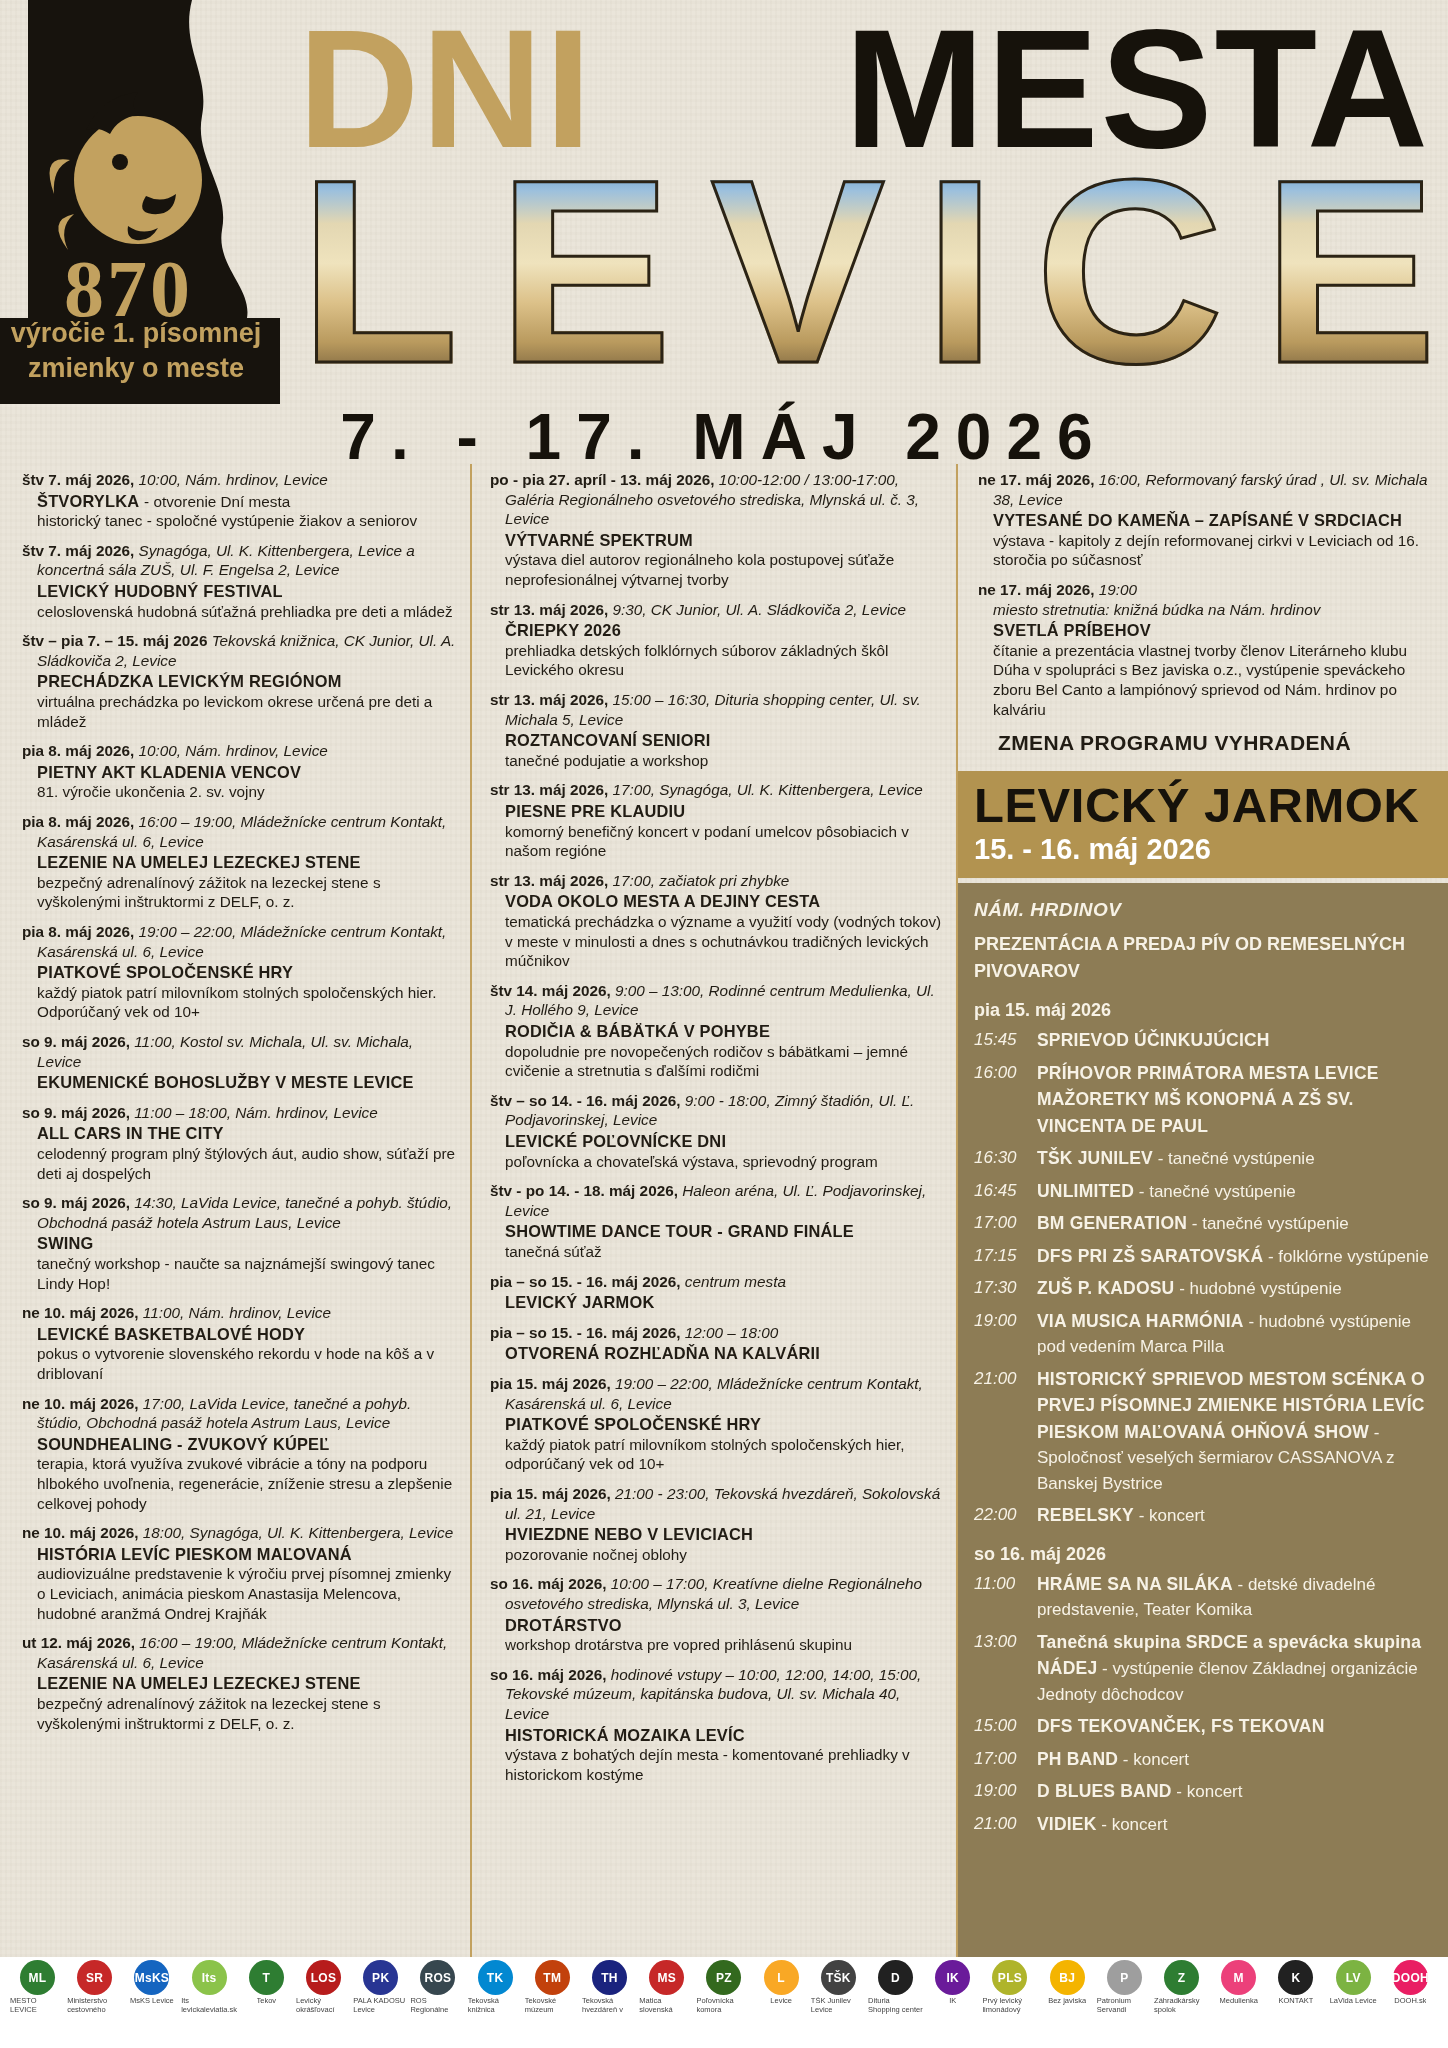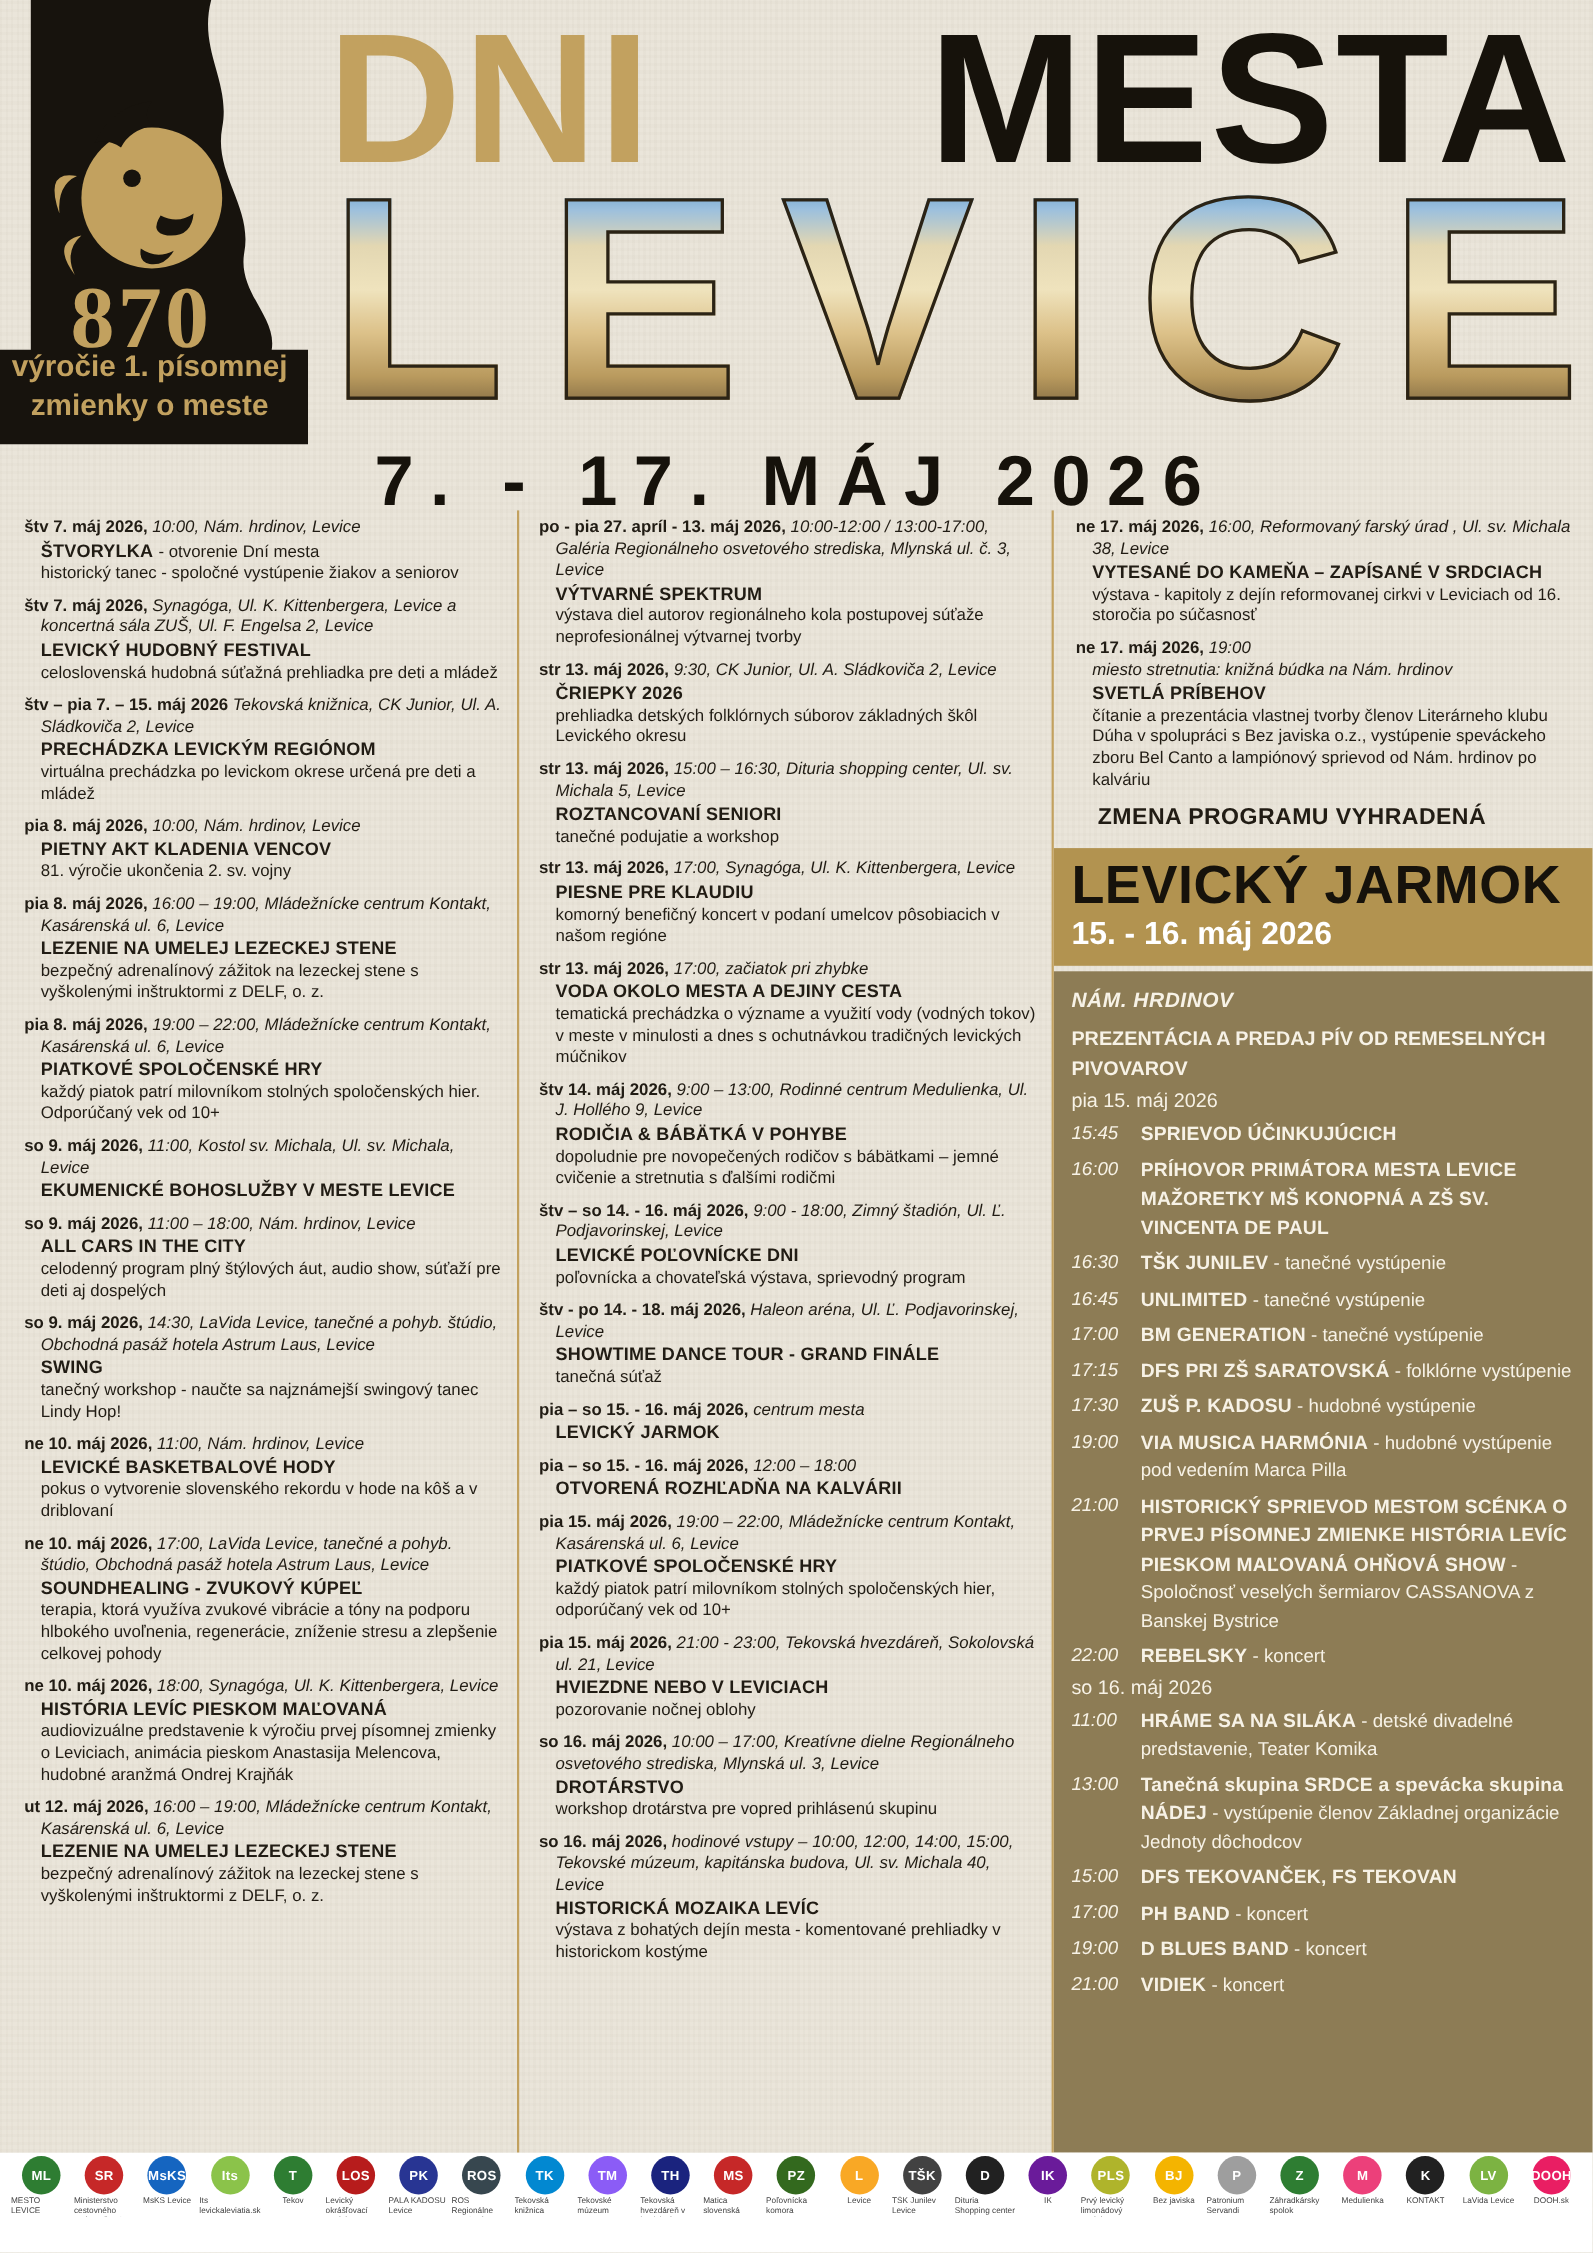--- a/index.html
+++ b/index.html
@@ -51,21 +51,21 @@
   .ev .x{font-size:15.3px;line-height:1.28;padding-left:15px;}
   .program-note{font-size:21px;font-weight:bold;letter-spacing:.4px;margin:12px 0 0 20px;}
   
   .jbanner{margin-top:16px;background:var(--banner,#b29350);padding:10px 12px 12px 16px;}
   .jt{font-size:49px;font-weight:bold;line-height:1.02;color:#16120b;letter-spacing:.5px;}
   .jd{font-size:29px;font-weight:bold;color:#ffffff;margin-top:2px;}
   .jbox{flex:1 1 auto;margin-top:5px;background:var(--box,#8d7c55);color:#f7f2e6;
     padding:16px 12px 0 16px;overflow:hidden;}
   .jvenue{font-style:italic;font-weight:bold;font-size:19px;letter-spacing:.5px;}
   .jintro{font-weight:bold;font-size:18px;line-height:1.5;margin-top:10px;}
-  .jday{font-weight:normal;font-size:18px;margin-top:5px;}
+  .jday{font-weight:bold;font-size:18px;margin-top:15px;}
   .jrow{display:flex;gap:13px;font-size:17px;line-height:1.5;margin-top:6px;}
   .jtime{flex:0 0 50px;font-style:italic;}
   .jact{flex:1 1 auto;}
   .jact b{font-size:17.5px;letter-spacing:.2px;}
   
   .footer{flex:0 0 auto;height:88px;background:#ffffff;padding:3px 10px 0;}
   .fnote{text-align:center;font-size:20px;margin:2px 0 4px;color:#111;}
   .logos{display:flex;justify-content:space-between;align-items:flex-start;gap:1px;}
   .logo{display:flex;flex-direction:column;align-items:center;width:55px;flex:0 0 auto;}
   .badge{width:35px;height:35px;border-radius:50%;color:#fff;font-weight:bold;font-size:12px;
@@ -430,21 +430,21 @@
     <span class="badge" style="background: rgb(55, 71, 79);">ROS</span>
     <span class="lbl">ROS Regionálne osvetové stredisko v Leviciach</span>
   </div>
 
   <div class="logo">
     <span class="badge" style="background: rgb(2, 136, 209);">TK</span>
     <span class="lbl">Tekovská knižnica</span>
   </div>
 
   <div class="logo">
-    <span class="badge" style="background: #8b5cf6;">TM</span>
+    <span class="badge" style="background: #c2410c;">TM</span>
     <span class="lbl">Tekovské múzeum</span>
   </div>
 
   <div class="logo">
     <span class="badge" style="background: rgb(26, 35, 126);">TH</span>
     <span class="lbl">Tekovská hvezdáreň v Leviciach</span>
   </div>
 
   <div class="logo">
     <span class="badge" style="background: rgb(198, 40, 40);">MS</span>

